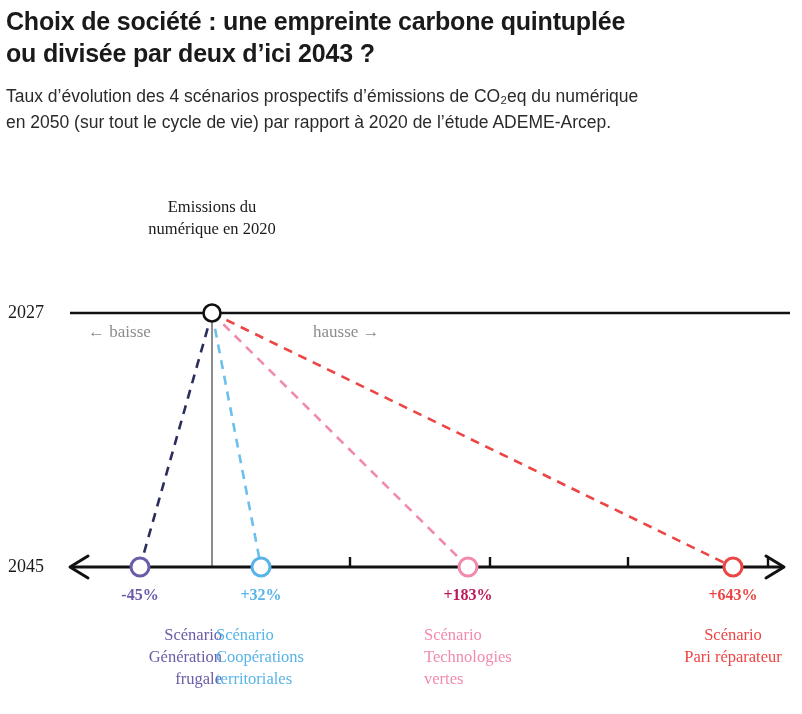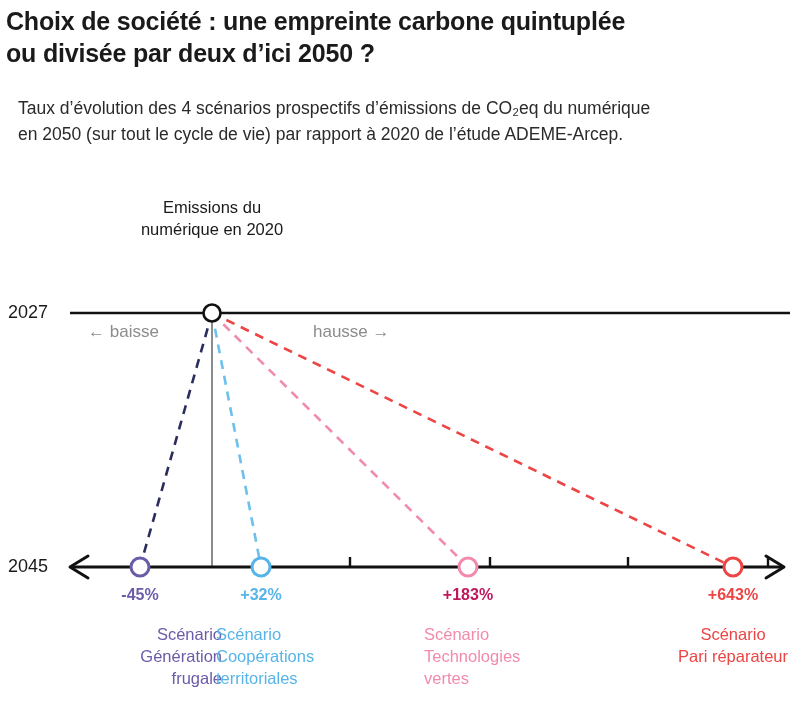--- a/index.html
+++ b/index.html
@@ -32,31 +32,32 @@
     padding: 5px 6px 0 6px;
     margin: 0;
     white-space: pre-line;
   }
   #chart-subtitle {
     font-size: 17.5px;
     font-weight: normal;
     line-height: 1.5;
     color: #2a2a2a;
     padding: 14px 6px 0 6px;
-    margin: 12px;
+    margin: 0;
     white-space: pre-line;
   }
 
   
   #plot {
     position: absolute;
     left: 0;
     top: 170px;
     width: 784px;
     height: 544px;
+    font-family: Liberation Serif, serif;
   }
   #plot-svg {
     position: absolute;
     left: 0;
     top: 0;
   }
 
   
   .abs { position: absolute; }
 
@@ -102,21 +103,21 @@
     transform: translateX(-50%);
   }
   .sc-right { text-align: left;   transform: translateX(0); }
   .sc-center{ text-align: center; transform: translateX(-50%); }
 </style>
 </head>
 <body>
 
 <div id="header">
   <h1 id="chart-title">Choix de société : une empreinte carbone quintuplée
-ou divisée par deux d’ici 2050 ?</h1>
+ou divisée par deux d’ici 2043 ?</h1>
   <p id="chart-subtitle">Taux d’évolution des 4 scénarios prospectifs d’émissions de CO₂eq du numérique
 en 2050 (sur tout le cycle de vie) par rapport à 2020 de l’étude ADEME-Arcep.</p>
 </div>
 
 <div id="plot">
 
   <svg id="plot-svg" width="802" height="544" viewBox="0 0 802 544">
 
     <line x1="212" y1="143" x2="212" y2="397" stroke="#8c8c8c" stroke-width="2"></line>
 

